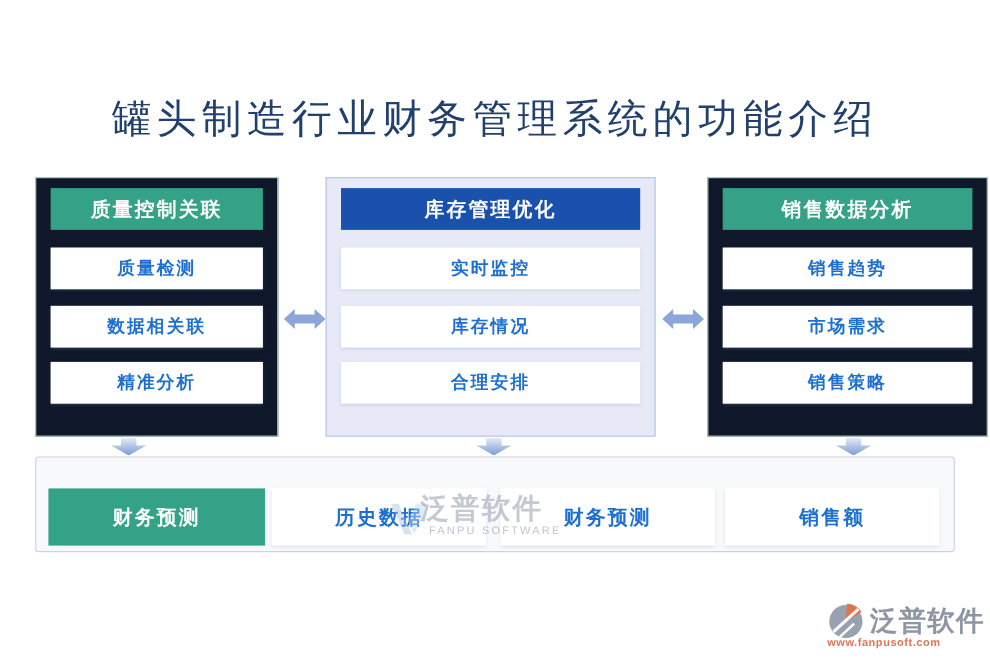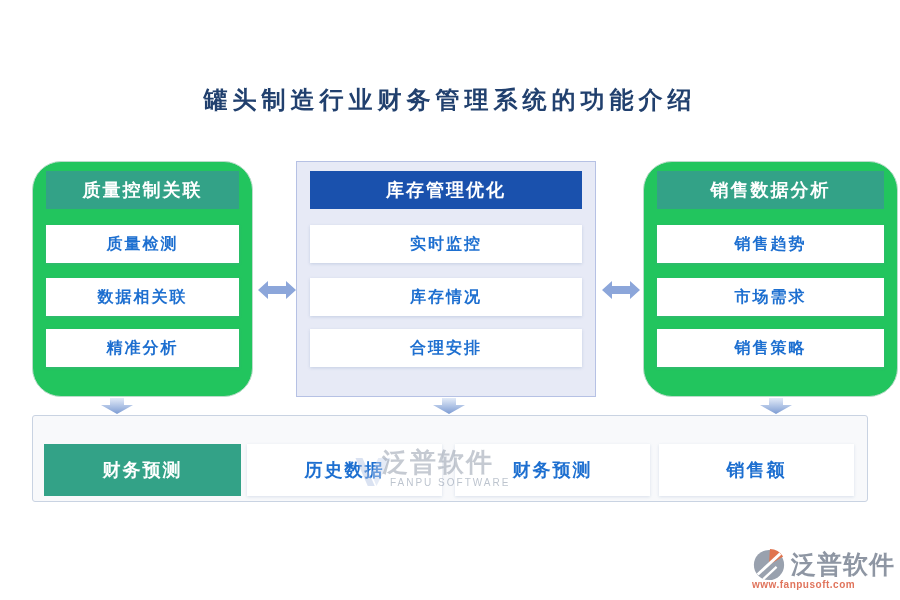--- a/index.html
+++ b/index.html
@@ -4,25 +4,25 @@
 <style>
   html,body{margin:0;padding:0;background:#ffffff;}
   #stage{
     position:relative;width:900px;height:600px;background:#ffffff;overflow:hidden;
     font-family:"Liberation Sans","DejaVu Sans",sans-serif;
   }
   
   .main-title{
     position:absolute;top:84px;left:0;width:900px;text-align:center;
     font-family:"DejaVu Serif","Liberation Serif",serif;
-    font-size:24px;font-weight:bold;color:#21406e;letter-spacing:5px;
+    font-size:36px;font-weight:normal;color:#21406e;letter-spacing:5px;
   }
   
   .panel{position:absolute;top:161px;height:236px;box-sizing:border-box;border:1px solid transparent;}
-  .panel.green{background:#22c55e;border-color:#bcdccb;border-radius:29px;}
+  .panel.green{background:#0f172a;border-color:#bcdccb;}
   .panel.blue{background:#e7eaf6;border-color:#b6c1e4;}
   #panel-left{left:32px;width:221px;}
   #panel-mid{left:296px;width:300px;}
   #panel-right{left:643px;width:255px;}
   .panel-header{
     position:absolute;left:13px;right:13px;top:9px;height:38px;
     display:flex;align-items:center;justify-content:center;
     color:#ffffff;font-weight:bold;font-size:18px;letter-spacing:2px;
     font-family:"DejaVu Serif","Liberation Serif",serif;
   }

